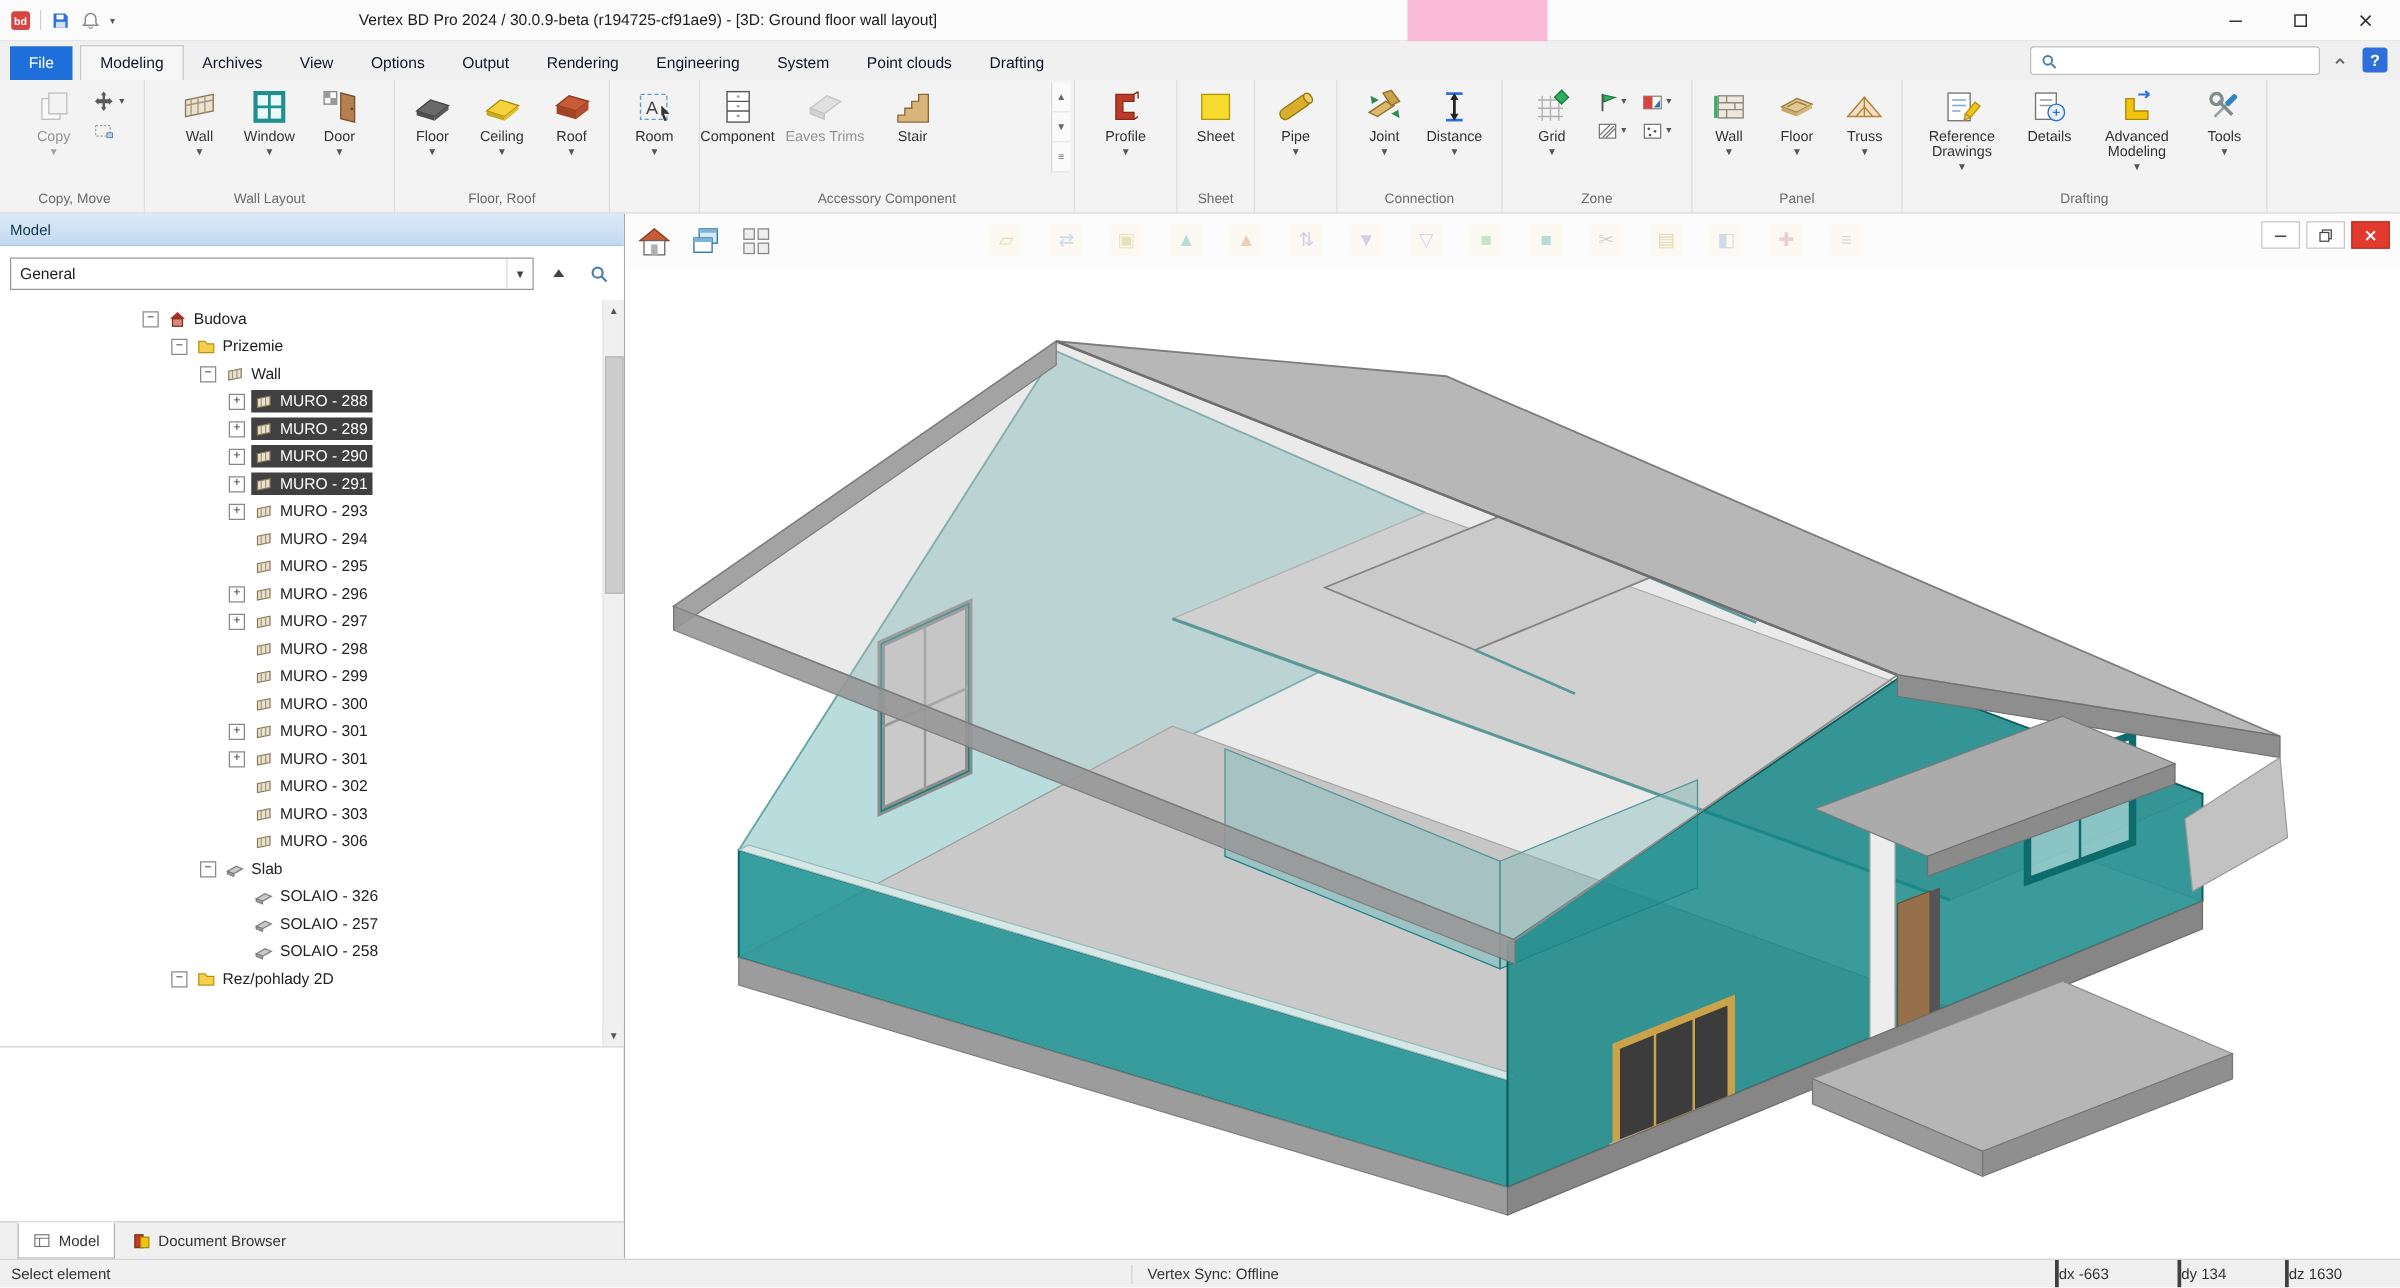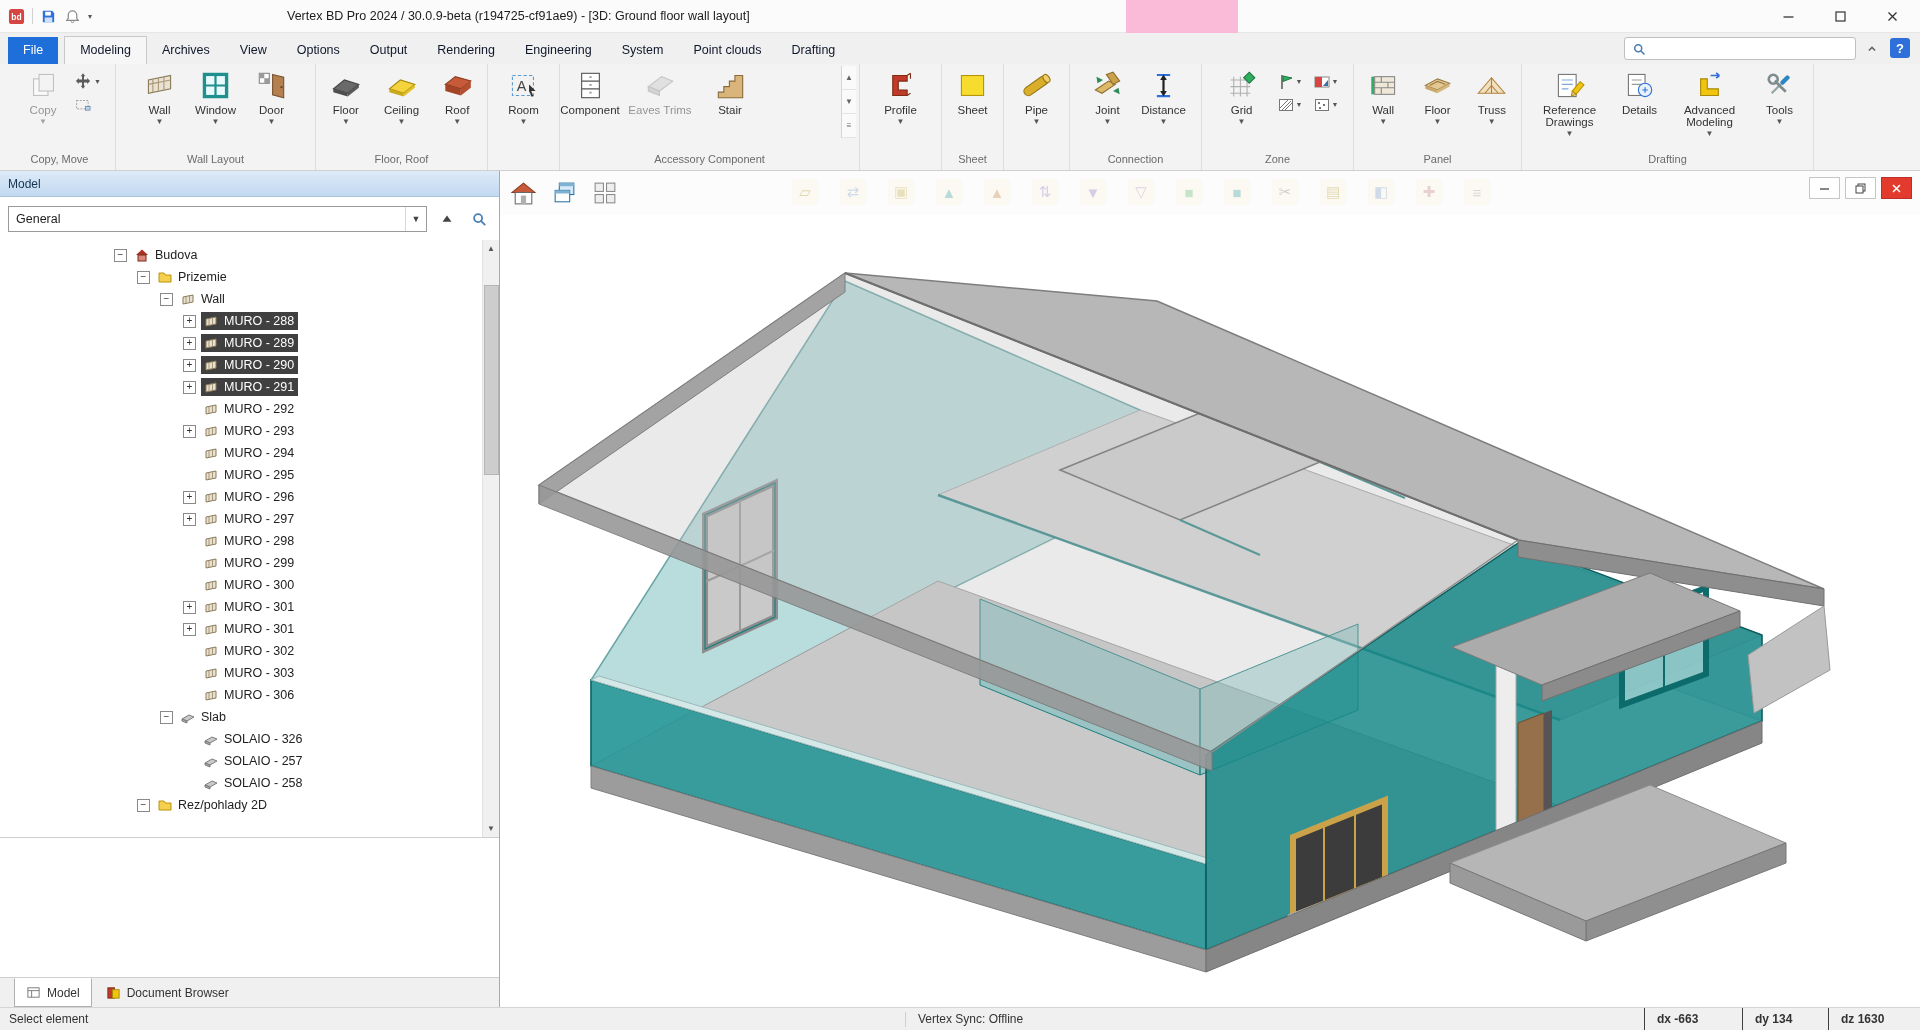--- a/index.html
+++ b/index.html
@@ -109,21 +109,21 @@
   .vwb.close { background:#e23b2e; border-color:#bb3024; }
   #vp-canvas { position:absolute; top:44px; left:0; right:0; bottom:0; }
   #vp-canvas svg { width:100%; height:100%; display:block; }
 
   
   #statusbar { position:absolute; bottom:0; left:0; right:0; height:23px; background:#f0f0f0; border-top:1px solid #d4d4d4;
                display:flex; align-items:center; font-size:12px; color:#333; }
   #sb-msg { width:905px; padding-left:9px; flex:none; }
   .sb-div { width:1px; height:15px; background:#cfcfcf; flex:none; }
   #sb-sync { flex:1; padding-left:12px; }
-  .sb-cell { flex:none; border-left:1px solid #404040; padding-left:12px; height:100%; display:flex; align-items:center;font-weight:bold; }
+  .sb-cell { flex:none; border-left:3px solid #404040; height:100%; display:flex; align-items:center; }
   #sb-dx { width:98px; } #sb-dy { width:86px; } #sb-dz { width:92px; }
 </style>
 </head>
 <body>
 
 <div id="app">
 
   <header id="titlebar">
     <span class="ico16"><svg viewBox="0 0 18 18" width="100%" height="100%">
           <rect x="1" y="1" width="16" height="16" rx="3" fill="#d64541"></rect>
@@ -606,30 +606,20 @@
               <span class="texp">+</span>
               <span class="tsel">
                 <span class="ticon"><svg viewBox="0 0 16 16" width="100%" height="100%">
                     <polygon points="3,13 3,6 13,4 13,11" fill="#e8e0d0" stroke="#8a7a5a"></polygon>
                     <path d="M6 5.6V12M9.5 4.9v6.6" stroke="#a89878"></path>
                   </svg></span>
                 <span class="tlab">MURO - 291</span>
               </span>
             </div>
             <div class="trow" style="padding-left: 183px;">
-              <span class="texp hide">−</span>
-              <span class="tsel">
-                <span class="ticon"><svg viewBox="0 0 16 16" width="100%" height="100%">
-                    <polygon points="3,13 3,6 13,4 13,11" fill="#e8e0d0" stroke="#8a7a5a"></polygon>
-                    <path d="M6 5.6V12M9.5 4.9v6.6" stroke="#a89878"></path>
-                  </svg></span>
-                <span class="tlab">MURO - 292</span>
-              </span>
-            </div>
-            <div class="trow" style="padding-left: 183px;">
               <span class="texp">+</span>
               <span class="tsel">
                 <span class="ticon"><svg viewBox="0 0 16 16" width="100%" height="100%">
                     <polygon points="3,13 3,6 13,4 13,11" fill="#e8e0d0" stroke="#8a7a5a"></polygon>
                     <path d="M6 5.6V12M9.5 4.9v6.6" stroke="#a89878"></path>
                   </svg></span>
                 <span class="tlab">MURO - 293</span>
               </span>
             </div>
             <div class="trow" style="padding-left: 183px;">

